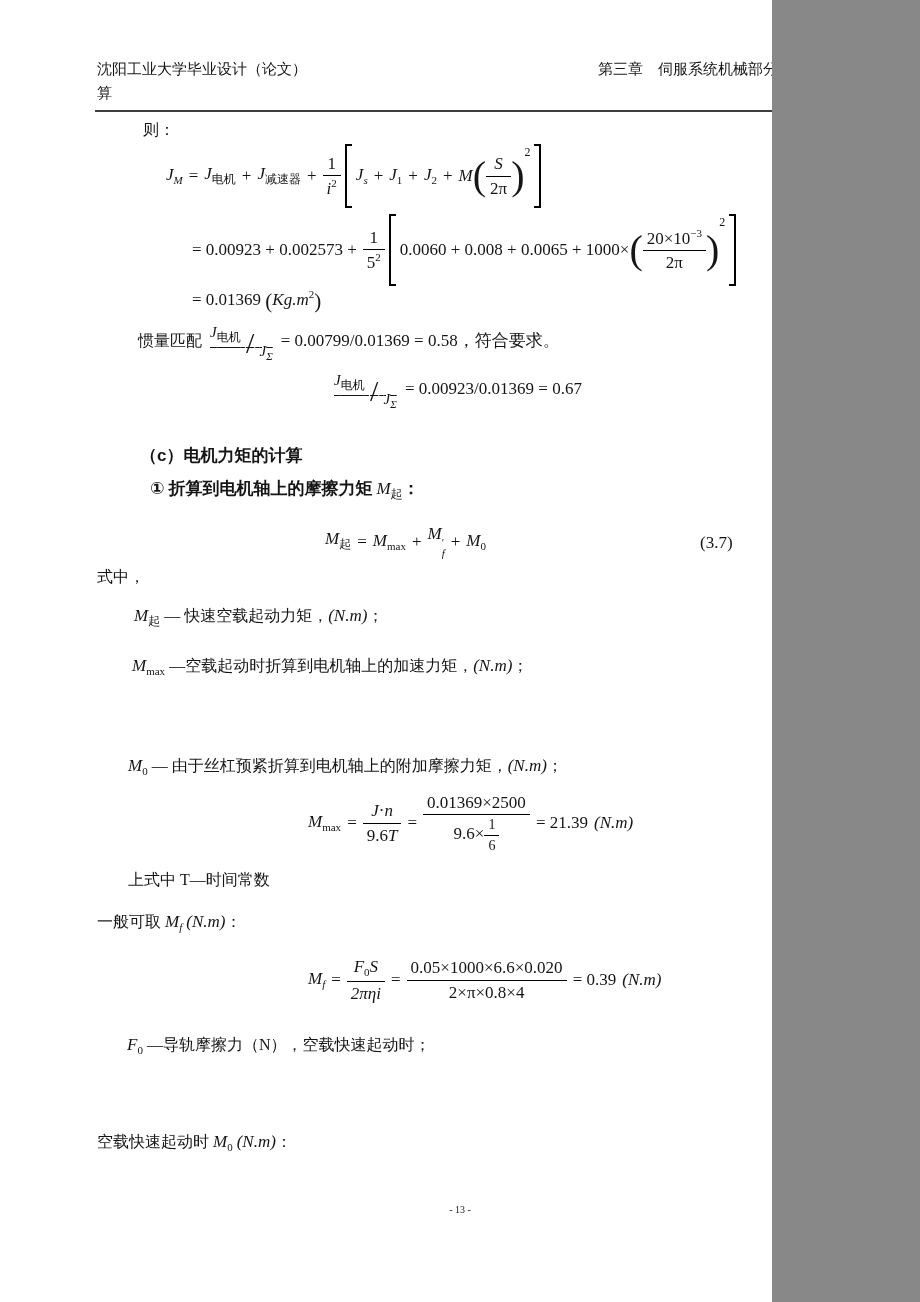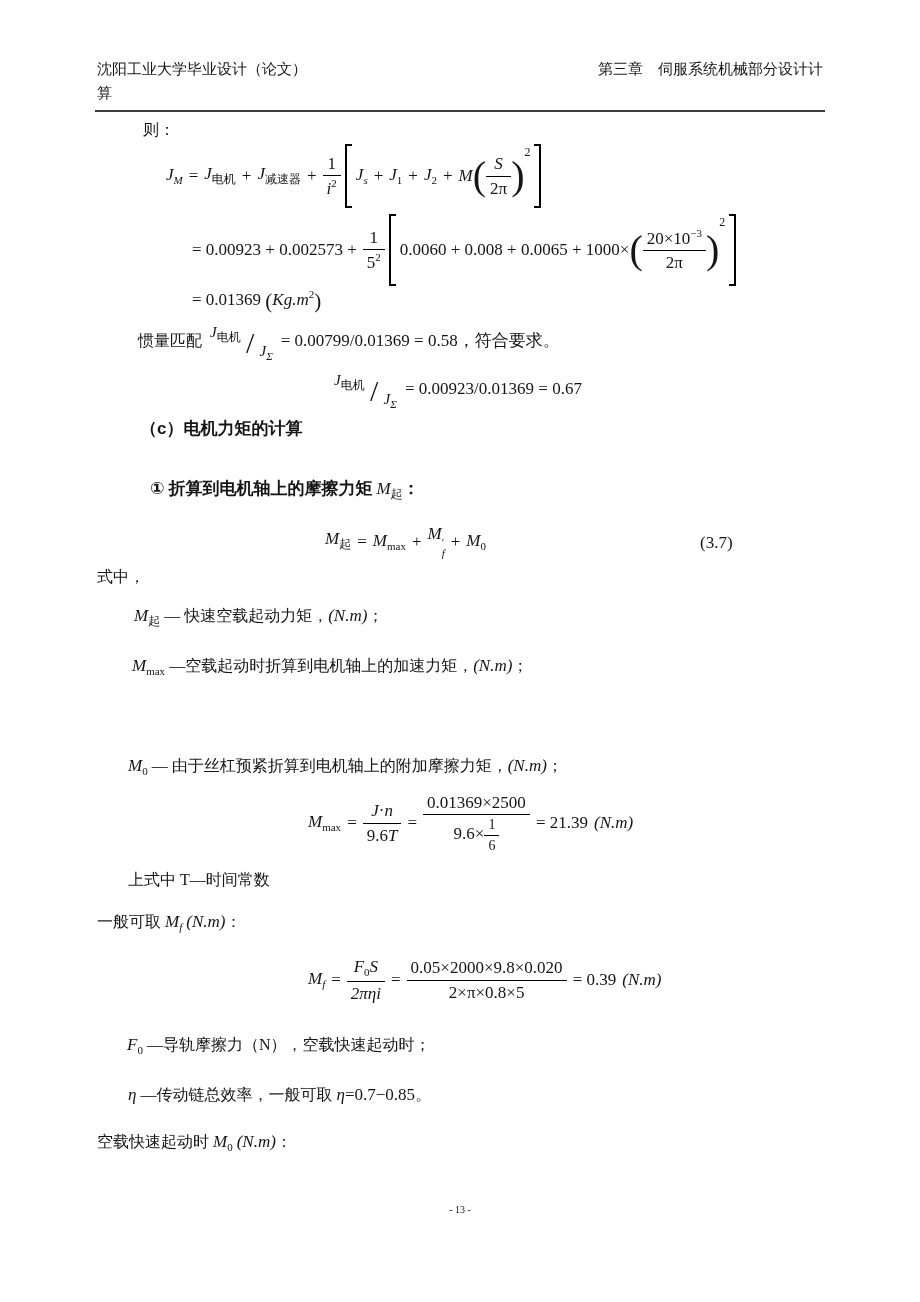--- a/index.html
+++ b/index.html
@@ -1,17 +1,17 @@
 <!DOCTYPE html>
 <html><head>
 <meta charset="utf-8">
 <style>
   * { margin:0; padding:0; box-sizing:border-box; }
   html,body { background:#888; }
-  .page { position:relative; width:920px; height:1302px; background:#ffffff; overflow:hidden;
+  .page { position:relative; width:772px; height:1302px; background:#ffffff; overflow:hidden;
           font-family:"Liberation Serif","DejaVu Serif",serif; color:#151515; }
   .abs { position:absolute; }
   .cjk { font-size:16px; }
   .math { font-size:17px; }
   .var { font-style:italic; }
   i { font-style:italic; }
   sub { font-size:11px; }
   sup { font-size:11px; }
   sub.cjk-sub { font-size:12px; font-style:normal; }
   .eqrow { display:flex; align-items:center; }
@@ -21,21 +21,21 @@
   .frac { display:inline-block; text-align:center; vertical-align:middle; }
   .frac .num { display:block; border-bottom:1px solid #000; padding:0 4px 1px; line-height:1.25; }
   .frac .den { display:block; padding:1px 4px 0; line-height:1.25; }
   .innerfrac { font-size:14px; vertical-align:middle; }
   .sqb { width:7px; align-self:stretch; margin:0 4px; }
   .sqb-l { border-left:2px solid #000; border-top:2px solid #000; border-bottom:2px solid #000; }
   .sqb-r { border-right:2px solid #000; border-top:2px solid #000; border-bottom:2px solid #000; }
   .bigp { font-size:40px; line-height:0.85; font-weight:400; }
   .midp { font-size:21px; line-height:1; vertical-align:-3px; }
   .hisup { align-self:flex-start; font-size:12px; margin-top:1px; }
-  .dfrac { display:inline-block; white-space:nowrap; margin:0 4px; }
+  .dfrac { display:inline-block; white-space:nowrap; margin:0 4px;text-decoration:underline; }
   .dfrac .dup { position:relative; top:-9px; font-size:15px; }
   .dfrac .dsl { font-size:30px; vertical-align:-7px; padding:0 1px; }
   .dfrac .ddn { position:relative; top:10px; font-size:15px; }
   .primecol { display:inline-flex; flex-direction:column; line-height:1; font-size:11px; vertical-align:-7px; }
   .primecol .pr { font-style:normal; }
   .heading { font-family:"Liberation Sans","DejaVu Sans",sans-serif; font-weight:bold; font-size:17px; }
   .header-text { font-size:15px; }
   .rule { border-top:2px solid #3d3d3d; }
   .footer { font-size:10px; width:920px; text-align:center; }
   .defrow { white-space:nowrap; }
@@ -118,21 +118,21 @@
 
   <div class="abs math" style="left:330px; top:374px;">
     <span class="dfrac">
       <span class="dup"><i>J</i><sub class="cjk-sub">电机</sub></span>
       <span class="dsl">/</span>
       <span class="ddn"><i>J</i><sub class="var">Σ</sub></span>
     </span>
     <span>= 0.00923/0.01369 = 0.67</span>
   </div>
 
-  <div class="abs heading" style="left:140px; top:417px;">（c）电机力矩的计算</div>
+  <div class="abs heading" style="left:140px; top:444px;">（c）电机力矩的计算</div>
 
   <div class="abs" style="left:150px; top:477px;">
     <span class="heading">①</span>
     <span class="heading">折算到电机轴上的摩擦力矩</span>
     <span class="math tok"><i>M</i><sub class="cjk-sub">起</sub></span><span class="heading">：</span>
   </div>
 
   <div class="abs eqrow math" style="left:325px; top:524px; min-height:28px;">
     <span class="tok"><i>M</i><sub class="cjk-sub">起</sub></span>
     <span class="op">=</span>
@@ -190,37 +190,32 @@
 
   <div class="abs eqrow math" style="left:308px; top:952px; min-height:56px;">
     <span class="tok"><i>M</i><sub class="var">f</sub></span>
     <span class="op">=</span>
     <span class="frac">
       <span class="num"><i>F</i><sub>0</sub><i>S</i></span>
       <span class="den"><i>2πηi</i></span>
     </span>
     <span class="op">=</span>
     <span class="frac">
-      <span class="num">0.05×2000×9.8×0.020</span>
-      <span class="den">2×π×0.8×5</span>
+      <span class="num">0.05×1000×6.6×0.020</span>
+      <span class="den">2×π×0.8×4</span>
     </span>
     <span class="op">= 0.39</span>
     <i>(N.m)</i>
   </div>
 
   <div class="abs cjk" style="left:127px; top:1035px;">
     <span class="math tok"><i>F</i><sub>0</sub></span>
     <span>—导轨摩擦力（N），空载快速起动时；</span>
   </div>
 
-  <div class="abs cjk" style="left:128px; top:1083px;">
-    <i class="math">η</i>
-    <span>—传动链总效率，一般可取</span>
-    <i class="math">η</i><span class="math">=0.7−0.85。</span>
-  </div>
 
   <div class="abs cjk" style="left:97px; top:1132px;">
     <span>空载快速起动时</span>
     <span class="math tok"><i>M</i><sub>0</sub></span>
     <i class="math">(N.m)</i><span>：</span>
   </div>
 
   <div class="abs footer" style="left:0; top:1204px;">- 13 -</div>
 
 </div>

